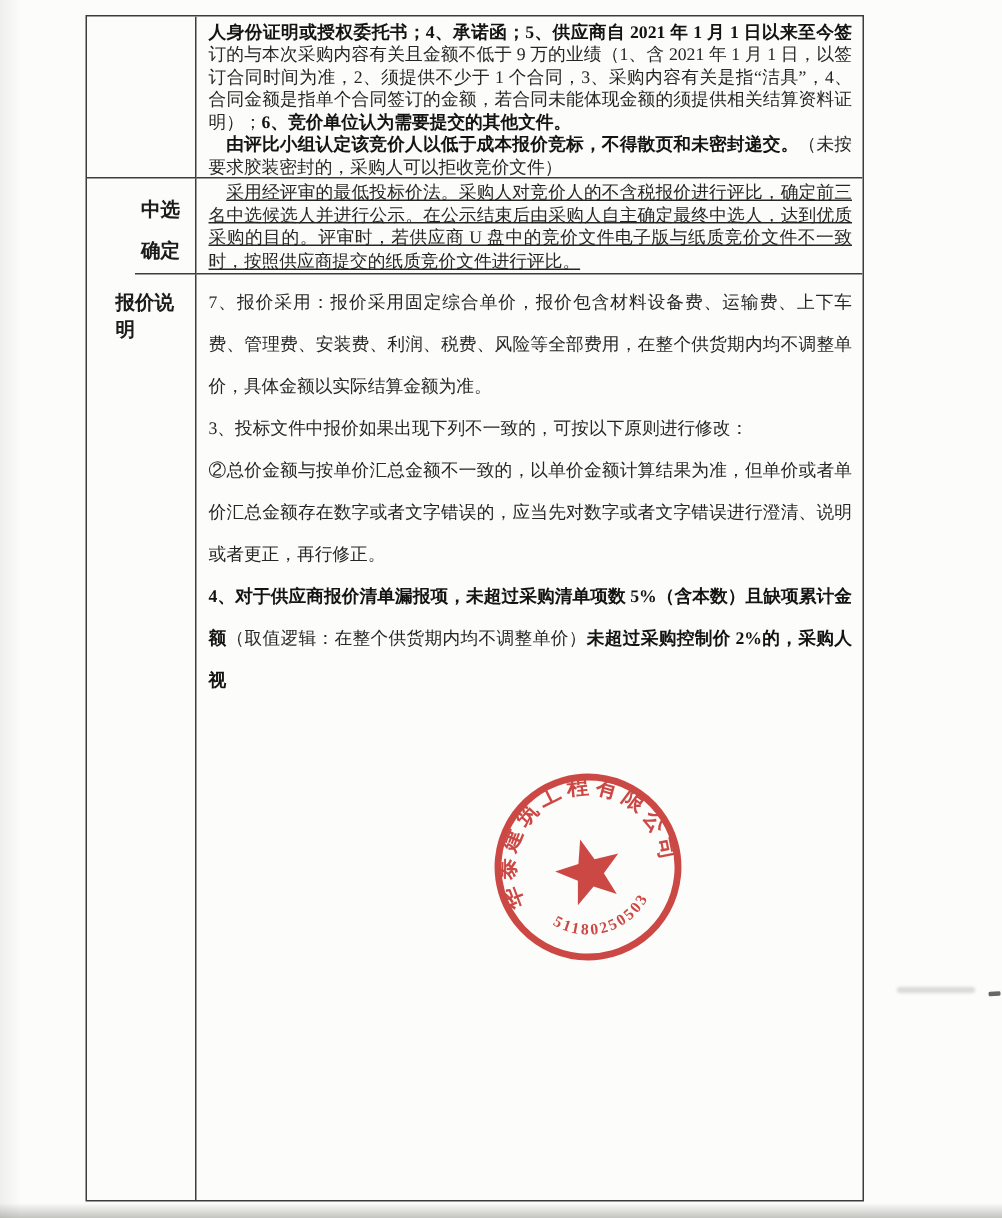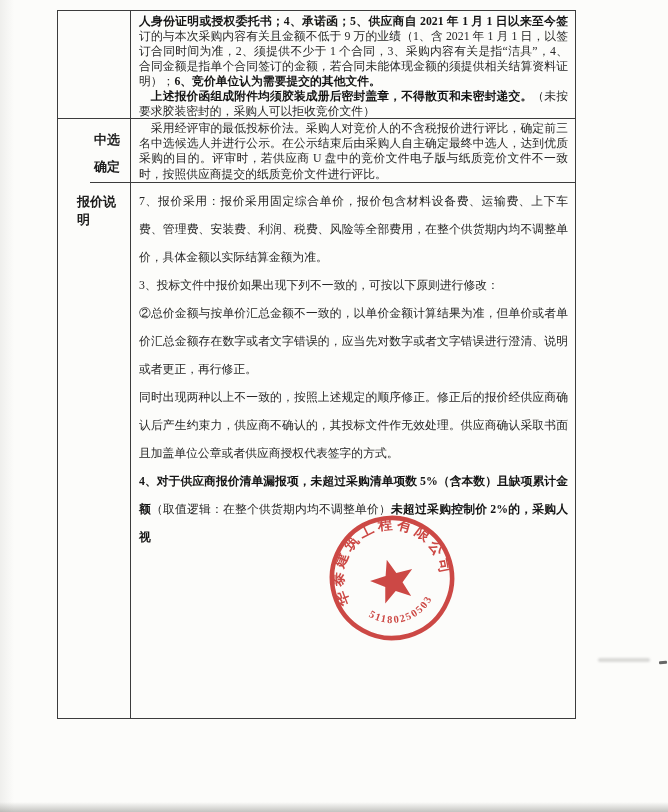--- a/index.html
+++ b/index.html
@@ -11,39 +11,39 @@
   }
   .page-edge-left{
     position:absolute;left:0;top:0;bottom:0;width:14px;
     background:linear-gradient(to right, rgba(120,120,115,0.10), rgba(120,120,115,0));
   }
   .scan-bottom-band{
     position:absolute;left:0;right:0;bottom:0;height:10px;
     background:linear-gradient(to bottom, rgba(110,110,105,0), rgba(110,110,105,0.40));
   }
   .doc-table{
-    position:absolute;left:57px;top:10px;width:519px;height:709px;
+    position:absolute;left:57px;top:10px;width:519px;height:791px;
     display:grid;
     grid-template-columns:73px 1fr;
     grid-template-rows:108px 64px 1fr;
     border:1.6px solid #3c3c3c;
     box-sizing:border-box;
     overflow:hidden;
     background:transparent;
   }
   .cell{box-sizing:border-box;overflow:hidden;}
   .label-cell{
     border-right:1.4px solid #3c3c3c;
     font-weight:700;font-size:13px;color:#1c1c1c;
   }
   .content-cell{font-size:11.8px;color:#262626;}
   .rb{border-bottom:1.4px solid #3c3c3c;}
   .cell-r1c2{padding:3px 7px 0 8px;line-height:15px;}
   .cell-r2c1{padding:7px 2px 0 4px;line-height:27px;margin-left:32px;}
-  .cell-r2c2{padding:2px 7px 0 8px;line-height:15.2px;}
+  .cell-r2c2{padding:2px 7px 0 8px;line-height:15.2px;text-decoration:underline;}
   .cell-r3c1{padding:10px 2px 0 19px;}
   .cell-r3c2{padding:4px 7px 0 8px;line-height:28px;}
   p{margin:0;}
   .j{text-align:justify;}
   .ind{text-indent:1em;}
   b{font-weight:700;color:#141414;}
   .seal{
     position:absolute;left:324px;top:510px;width:136px;height:136px;
     transform:rotate(-16deg);
     opacity:0.88;
@@ -62,34 +62,33 @@
 </head>
 <body>
 
 <div class="page-edge-left"></div>
 
 <div class="doc-table">
 
   <div class="cell label-cell rb"></div>
   <div class="cell content-cell rb cell-r1c2">
     <p class="j"><b>人身份证明或授权委托书；4、承诺函；5、供应商自 2021 年 1 月 1 日以来至今签</b><span>订的与本次采购内容有关且金额不低于 9 万的业绩（1、含 2021 年 1 月 1 日，以签订合同时间为准，2、须提供不少于 1 个合同，3、采购内容有关是指“洁具”，4、合同金额是指单个合同签订的金额，若合同未能体现金额的须提供相关结算资料证明）；</span><b>6、竞价单位认为需要提交的其他文件。</b></p>
-    <p class="j ind"><b>上述报价函组成附件均须胶装成册后密封盖章，不得散页和未密封递交。</b><span>（未按要求胶装密封的，采购人可以拒收竞价文件）</span></p>
+    <p class="j ind"><b>由评比小组认定该竞价人以低于成本报价竞标，不得散页和未密封递交。</b><span>（未按要求胶装密封的，采购人可以拒收竞价文件）</span></p>
   </div>
 
   <div class="cell label-cell rb cell-r2c1">中选确定方式</div>
   <div class="cell content-cell rb cell-r2c2">
     <p class="j ind">采用经评审的最低投标价法。采购人对竞价人的不含税报价进行评比，确定前三名中选候选人并进行公示。在公示结束后由采购人自主确定最终中选人，达到优质采购的目的。评审时，若供应商 U 盘中的竞价文件电子版与纸质竞价文件不一致时，按照供应商提交的纸质竞价文件进行评比。</p>
   </div>
 
   <div class="cell label-cell cell-r3c1">报价说明</div>
   <div class="cell content-cell cell-r3c2">
     <p class="j">7、报价采用：报价采用固定综合单价，报价包含材料设备费、运输费、上下车费、管理费、安装费、利润、税费、风险等全部费用，在整个供货期内均不调整单价，具体金额以实际结算金额为准。</p>
     <p class="j">3、投标文件中报价如果出现下列不一致的，可按以下原则进行修改：</p>
     <p class="j">②总价金额与按单价汇总金额不一致的，以单价金额计算结果为准，但单价或者单价汇总金额存在数字或者文字错误的，应当先对数字或者文字错误进行澄清、说明或者更正，再行修正。</p>
-    <p class="j">同时出现两种以上不一致的，按照上述规定的顺序修正。修正后的报价经供应商确认后产生约束力，供应商不确认的，其投标文件作无效处理。供应商确认采取书面且加盖单位公章或者供应商授权代表签字的方式。</p>
     <p class="j"><b>4、对于供应商报价清单漏报项，未超过采购清单项数 5%（含本数）且缺项累计金额</b><span>（取值逻辑：在整个供货期内均不调整单价）</span><b>未超过采购控制价 2%的，采购人视</b></p>
   </div>
 </div>
 
 <svg class="seal" viewBox="0 0 136 136" xmlns="http://www.w3.org/2000/svg">
   <defs>
     <path id="arcTop" d="M 25.6 92.5 A 49 49 0 1 1 110.4 92.5" fill="none"></path>
     <path id="arcBot" d="M 27.2 87 A 45 45 0 0 0 108.8 87" fill="none"></path>
   </defs>
   <circle cx="68" cy="68" r="60" fill="none" stroke="#c9302c" stroke-width="4.6"></circle>

